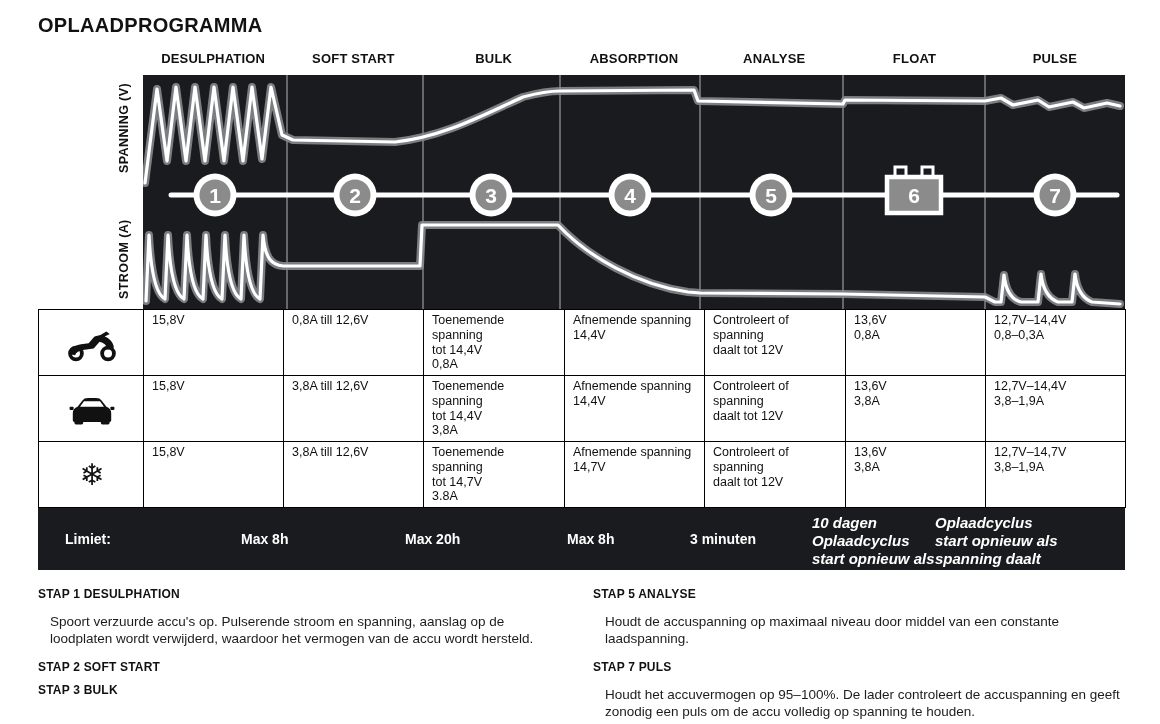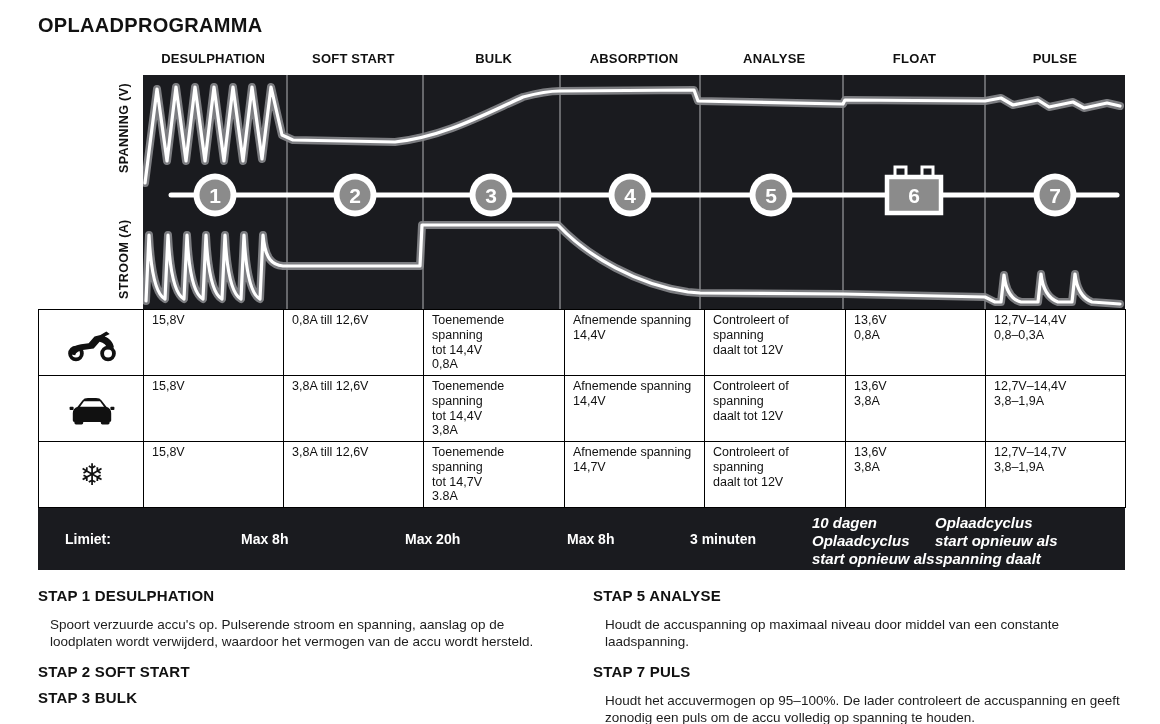--- a/index.html
+++ b/index.html
@@ -47,21 +47,21 @@
   .limits span { position:absolute; font-weight:800; }
   .limit-plain { top:50%; transform:translateY(-50%); font-size:14px;text-align:center; }
   .limit-small { top:6px; width:126px; font-size:15px; font-style:italic; line-height:1.2; white-space:pre-line; }
   .l-label { left:27px; }  .l-1 { left:203px; } .l-2 { left:367px; }
   .l-3 { left:529px; }     .l-4 { left:652px; } .l-5 { left:774px; } .l-6 { left:897px; }
 
   
   .descriptions { display:flex; margin-top:8px; width:1100px; }
   .col-left  { width:520px; }
   .col-right { width:545px; margin-left:35px; }
-  .descriptions h3 { margin:9px 0 1px 0; font-size:15px; font-weight:800; letter-spacing:.2px; }
+  .descriptions h3 { margin:9px 0 1px 0; font-size:12px; font-weight:800; letter-spacing:.2px; }
   .descriptions p  { margin:12px; font-size:13.5px; line-height:1.28; color:#1c1c1c; }
 </style>
 </head>
 <body>
 
 <div class="page">
 
   <h1 class="title">OPLAADPROGRAMMA</h1>
 
   <div class="phase-headers">

